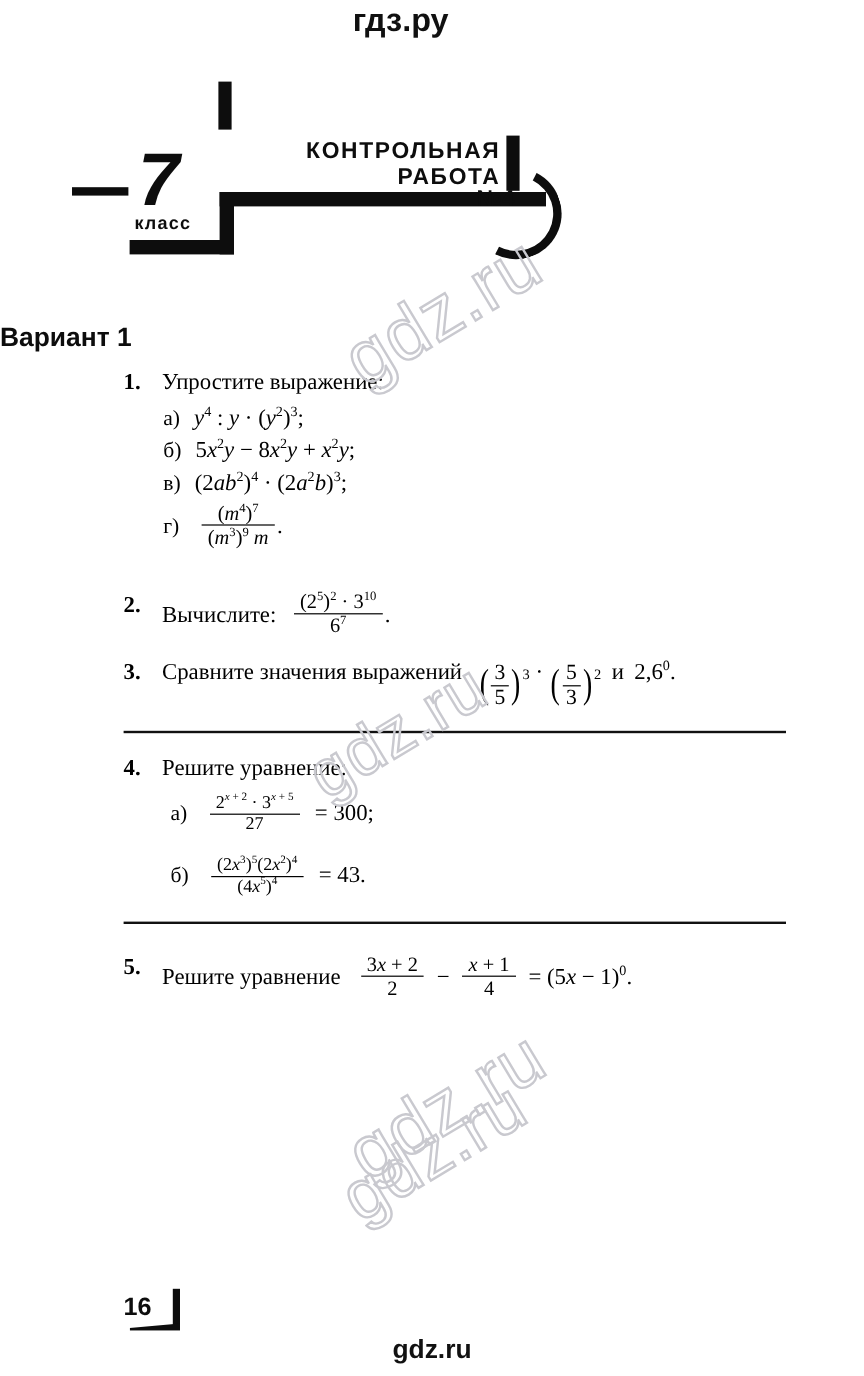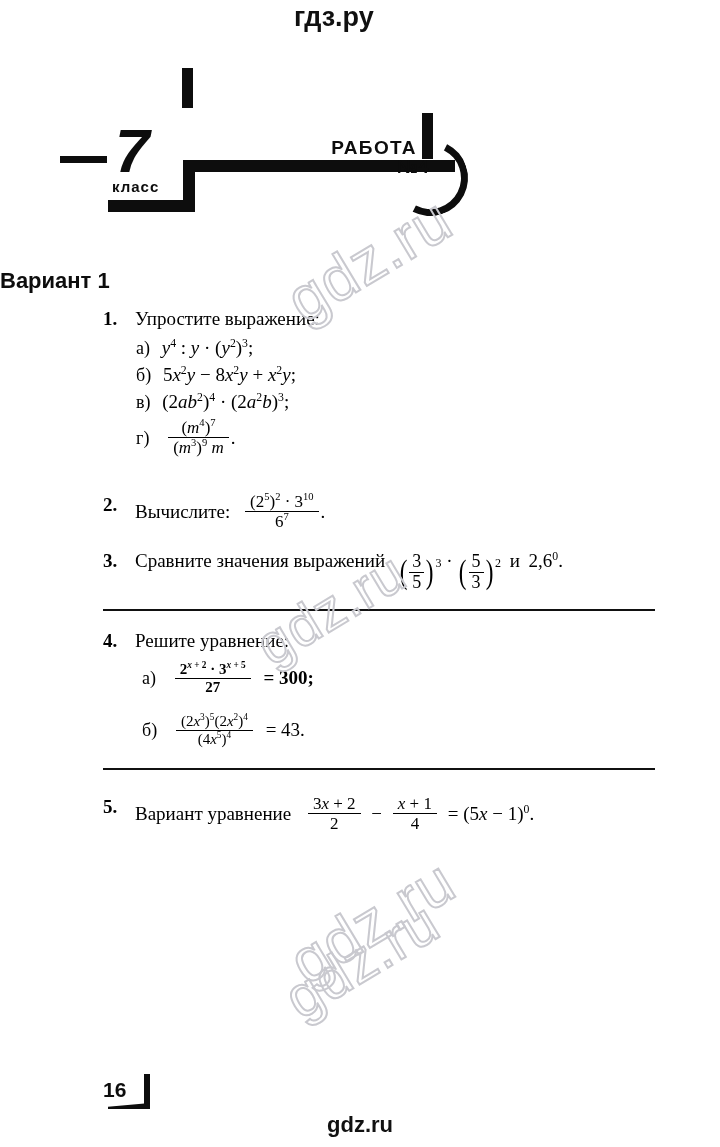--- a/index.html
+++ b/index.html
@@ -306,21 +306,21 @@
 
   <div class="hdr">
     <div class="tick-vert"></div>
     <div class="dash-left"></div>
     <div class="num7">7</div>
     <div class="klass">класс</div>
     <div class="bar-h"></div>
     <div class="bar-v"></div>
     <div class="bar-foot"></div>
     <div class="title-kr">
-      <br>
+      <span>КОНТРОЛЬНАЯ</span><br>
       <span>РАБОТА</span>
     </div>
     <div class="tick-right"></div>
     <div class="circle-arc"></div>
     <div class="numero">№4</div>
   </div>
 
   <div class="variant">Вариант 1</div>
 
   <div class="task" style="left:103px; top:260px;">
@@ -388,21 +388,21 @@
 
   <div class="rule" style="left:103px; top:563px; width:552px;"></div>
 
   <div class="task" style="left:103px; top:582px;">
     <span class="tnum" style="left:0; top:0;">4.</span>
     <span class="tbody" style="margin-left:32px;">Решите уравнение:</span>
   </div>
 
   <div class="task" style="left:142px; top:615px;">
     <span class="letter">а)</span>
-    <span style="margin-left:12px;font-weight:bold;">
+    <span style="margin-left:12px;">
       <span class="frac sm">
         <span class="num">2<sup><i class="v">x</i> + 2</sup> · 3<sup><i class="v">x</i> + 5</sup></span>
         <span class="den">27</span>
       </span>
       <span style="margin-left:6px;">= 300;</span>
     </span>
   </div>
 
   <div class="task" style="left:142px; top:667px;">
     <span class="letter">б)</span>
@@ -412,21 +412,21 @@
         <span class="den">(4<i class="v">x</i><sup>5</sup>)<sup>4</sup></span>
       </span>
       <span style="margin-left:6px;">= 43.</span>
     </span>
   </div>
 
   <div class="rule" style="left:103px; top:722px; width:552px;"></div>
 
   <div class="task" style="left:103px; top:748px;">
     <span class="tnum" style="left:0; top:0;">5.</span>
-    <span class="tbody" style="margin-left:32px;">Вариант уравнение</span>
+    <span class="tbody" style="margin-left:32px;">Решите уравнение</span>
     <span class="tbody" style="margin-left:10px;">
       <span class="frac">
         <span class="num">3<i class="v">x</i> + 2</span>
         <span class="den">2</span>
       </span>
       <span style="margin:0 4px;">−</span>
       <span class="frac">
         <span class="num"><i class="v">x</i> + 1</span>
         <span class="den">4</span>
       </span>

